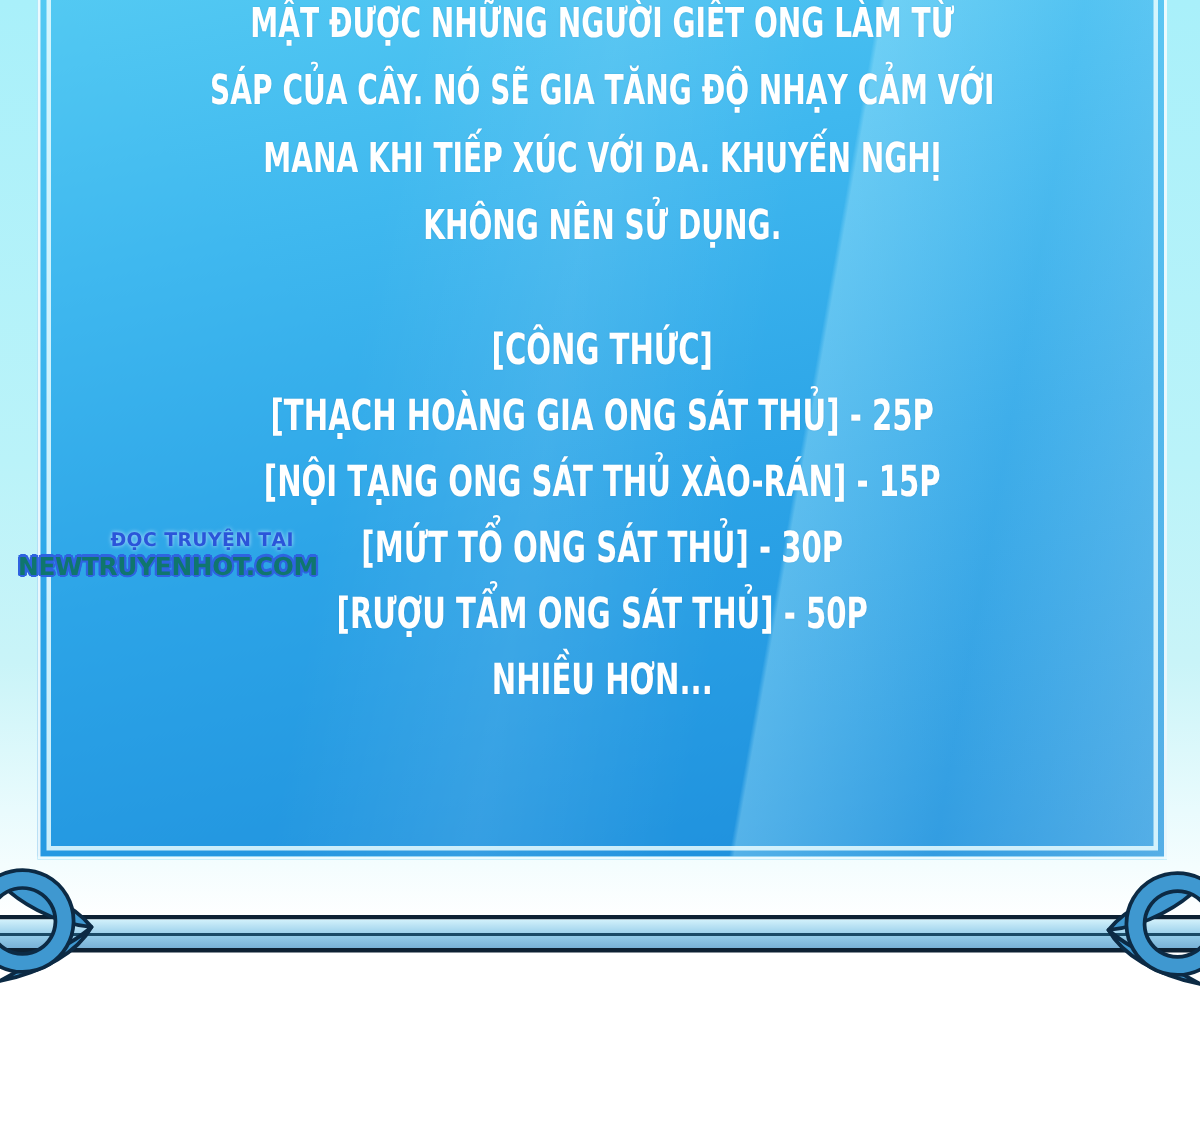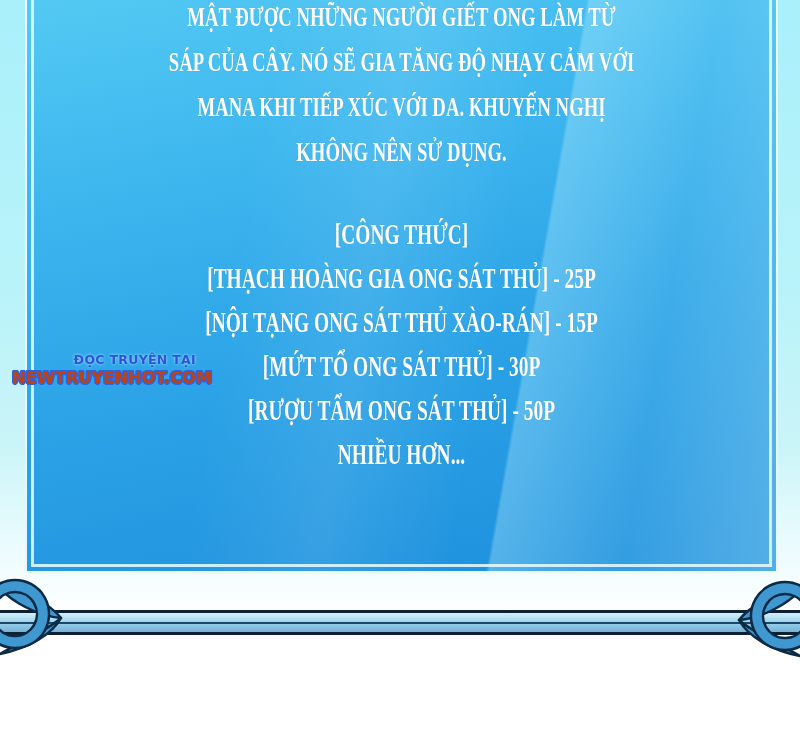--- a/index.html
+++ b/index.html
@@ -34,42 +34,42 @@
     position:absolute; inset:0;
     background:
       linear-gradient(100deg, rgba(255,255,255,0) 66%, rgba(195,245,255,0.32) 66.4%, rgba(195,245,255,0.12) 82%, rgba(215,250,255,0.30) 100%),
       linear-gradient(100deg, rgba(255,255,255,0) 30%, rgba(255,255,255,0.09) 46%, rgba(255,255,255,0) 62%);
   }
 
   
   .text-layer {
     position:absolute; left:25px; top:0; width:753px; height:612px;
     color:#ffffff; font-weight:bold; text-align:center;
-    z-index:3; pointer-events:none;font-family:Liberation Serif, serif;
+    z-index:3; pointer-events:none;
   }
   .line {
     line-height:45px; white-space:nowrap;
     transform:scale(0.72,1.06);
     text-shadow:0 0 1px rgba(20,80,130,0.25);
   }
   .desc   { position:absolute; top:-6px;  left:0; right:0; font-size:26px; }
   .recipe { position:absolute; top:212px; left:0; right:0; font-size:27px; }
   .recipe .line { line-height:44px; }
 
   
   .watermark {
     position:absolute; left:12px; top:352px; width:184px;
     z-index:5; text-align:right; font-weight:bold; line-height:1.25;
   }
   .wm1 {
     font-size:12.5px; color:#2b55d9; letter-spacing:0.3px;
     text-shadow:0 0 3px rgba(200,235,255,0.95);
   }
   .wm2 {
-    font-size:16.5px; color:#c2410c; letter-spacing:-0.2px;
+    font-size:16.5px; color:#0f766e; letter-spacing:-0.2px;
     text-shadow:
       -1.5px 0 0 #2f63e0, 1.5px 0 0 #2f63e0,
       0 -1.5px 0 #2f63e0, 0 1.5px 0 #2f63e0,
       -1.1px -1.1px 0 #2f63e0, 1.1px -1.1px 0 #2f63e0,
       -1.1px 1.1px 0 #2f63e0, 1.1px 1.1px 0 #2f63e0;
   }
 
   
   .rail { position:absolute; left:0; right:0; top:610px; z-index:2; }
   .rail .bar-top    { height:3px; background:#0d2133; }

